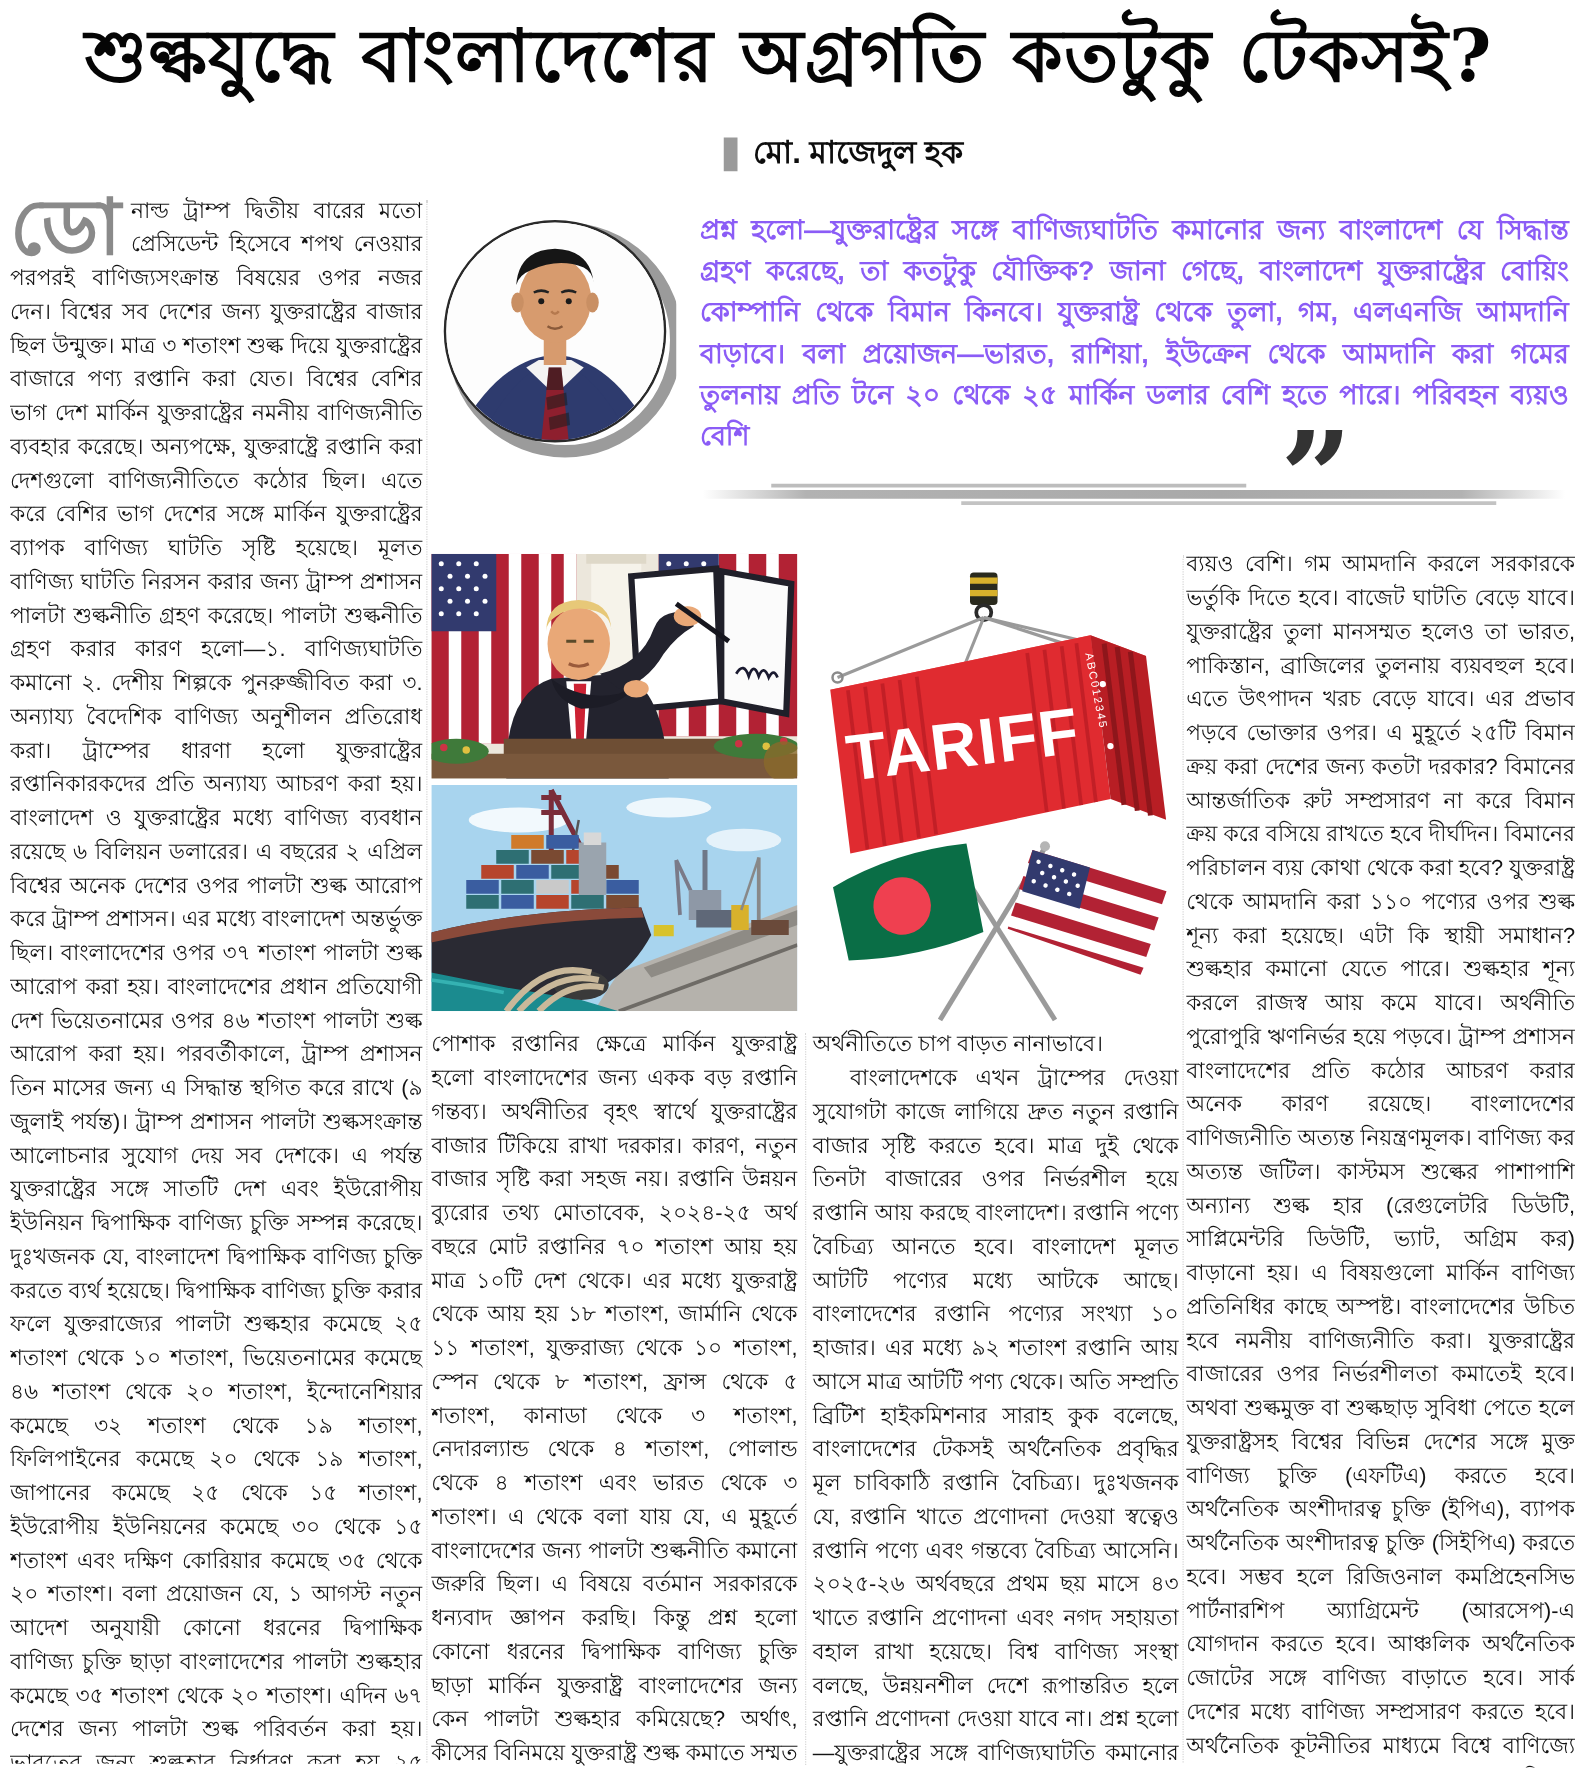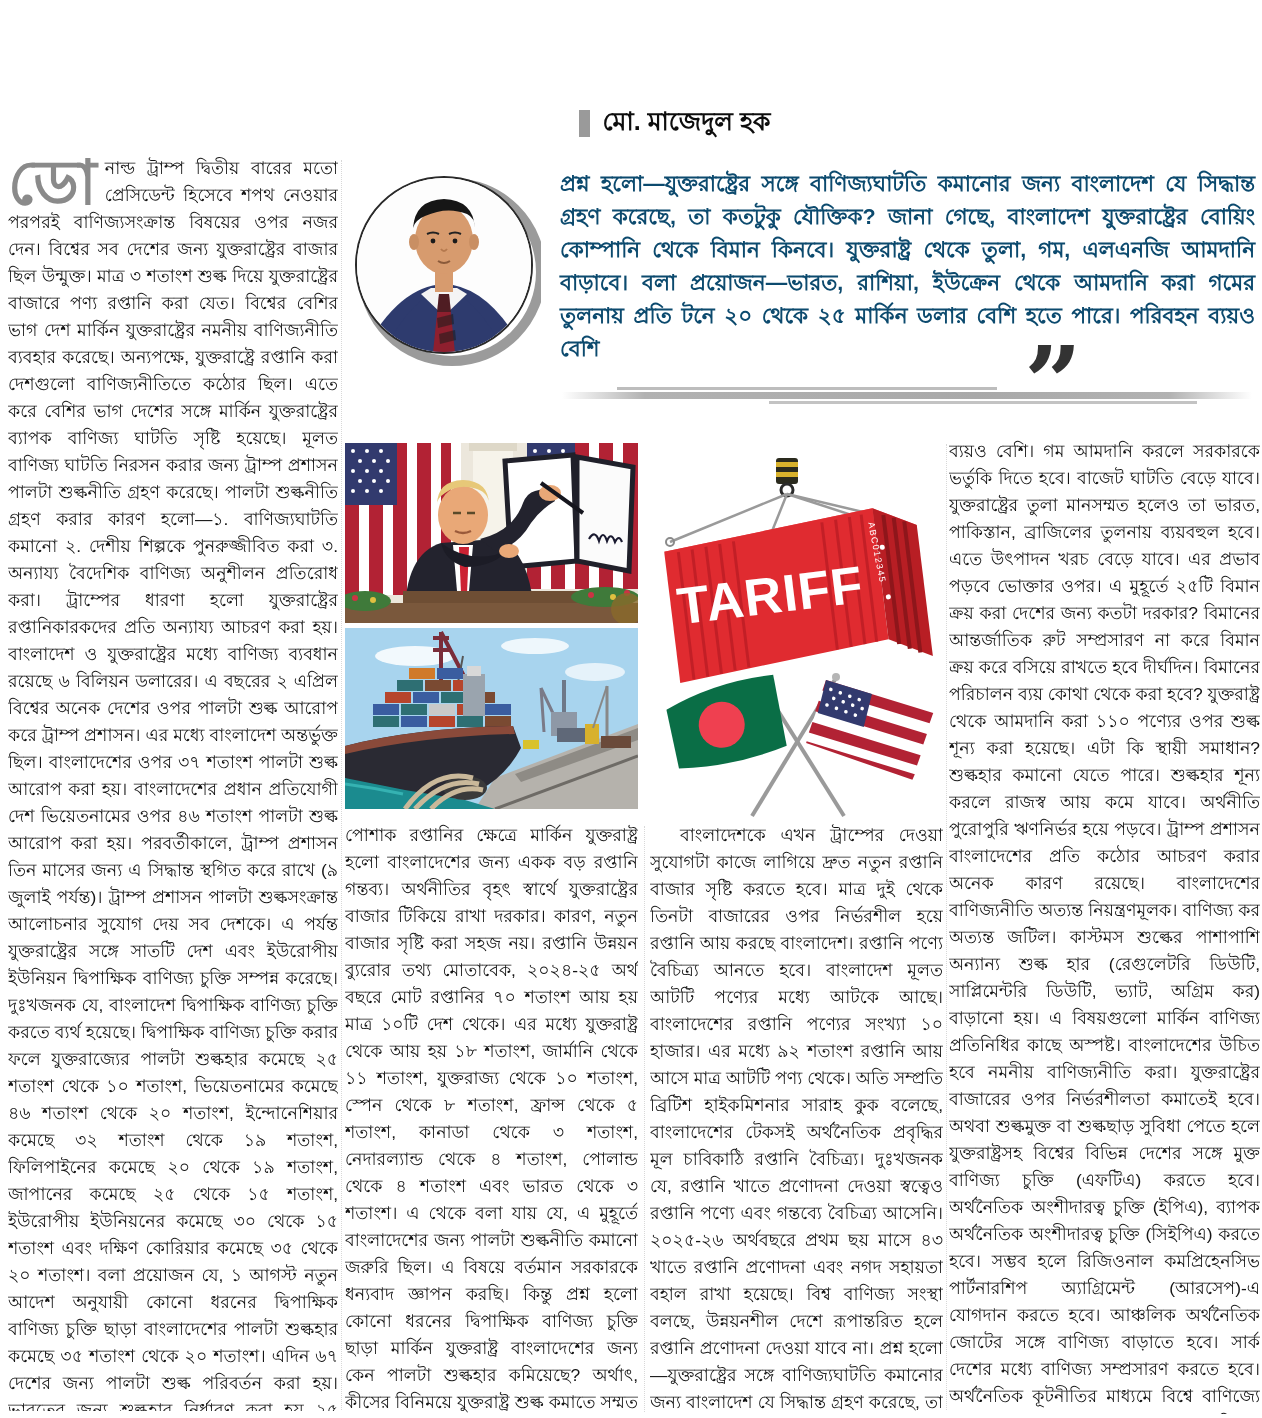--- a/index.html
+++ b/index.html
@@ -84,21 +84,21 @@
     left: 3px; top: 4px;
     width: 188px; height: 206px;
   }
   .lede-quote {
     position: absolute;
     left: 210px; top: 6px;
     width: 695px;
     font-size: 21.5px;
     font-weight: bold;
     line-height: 33px;
-    color: #0c4a6e;
+    color: #8b5cf6;
     text-align: justify;
   }
   .quote-rule {
     position: absolute;
     left: 212px; top: 208px;
     width: 690px; height: 60px;
   }
   .quote-rule .bar-main {
     position: absolute;
     left: 0; top: 22px;
@@ -131,20 +131,21 @@
   #trump-photo  { left: 345px; top: 443px; width: 293px; height: 180px; }
   #ship-photo   { left: 345px; top: 628px; width: 293px; height: 181px; }
   #tariff-illo  { left: 648px; top: 438px; width: 295px; height: 382px; }
   svg { display: block; }
 </style>
 </head>
 <body>
 
 <div class="page">
 
+  <h1 class="headline">শুল্কযুদ্ধে বাংলাদেশের অগ্রগতি কতটুকু টেকসই?</h1>
 
   <div class="byline-wrap">
     <span class="byline-bar"></span><span class="byline-name">মো. মাজেদুল হক</span>
   </div>
 
   <div class="col-rule" id="rule1"></div>
   <div class="col-rule" id="rule2"></div>
   <div class="col-rule" id="rule3"></div>
 
   <div class="col" id="col1">
@@ -431,20 +432,21 @@
         </g>
       </g>
     </svg>
   </div>
 
   <div class="col" id="col2">
     <p>পোশাক রপ্তানির ক্ষেত্রে মার্কিন যুক্তরাষ্ট্র হলো বাংলাদেশের জন্য একক বড় রপ্তানি গন্তব্য। অর্থনীতির বৃহৎ স্বার্থে যুক্তরাষ্ট্রের বাজার টিকিয়ে রাখা দরকার। কারণ, নতুন বাজার সৃষ্টি করা সহজ নয়। রপ্তানি উন্নয়ন ব্যুরোর তথ্য মোতাবেক, ২০২৪-২৫ অর্থ বছরে মোট রপ্তানির ৭০ শতাংশ আয় হয় মাত্র ১০টি দেশ থেকে। এর মধ্যে যুক্তরাষ্ট্র থেকে আয় হয় ১৮ শতাংশ, জার্মানি থেকে ১১ শতাংশ, যুক্তরাজ্য থেকে ১০ শতাংশ, স্পেন থেকে ৮ শতাংশ, ফ্রান্স থেকে ৫ শতাংশ, কানাডা থেকে ৩ শতাংশ, নেদারল্যান্ড থেকে ৪ শতাংশ, পোলান্ড থেকে ৪ শতাংশ এবং ভারত থেকে ৩ শতাংশ। এ থেকে বলা যায় যে, এ মুহূর্তে বাংলাদেশের জন্য পালটা শুল্কনীতি কমানো জরুরি ছিল। এ বিষয়ে বর্তমান সরকারকে ধন্যবাদ জ্ঞাপন করছি। কিন্তু প্রশ্ন হলো কোনো ধরনের দ্বিপাক্ষিক বাণিজ্য চুক্তি ছাড়া মার্কিন যুক্তরাষ্ট্র বাংলাদেশের জন্য কেন পালটা শুল্কহার কমিয়েছে? অর্থাৎ, কীসের বিনিময়ে যুক্তরাষ্ট্র শুল্ক কমাতে সম্মত হয়েছে? সত্য যে, বাংলাদেশ যদি তার প্রতিযোগী দেশ ভিয়েতনামের সঙ্গে শুল্কহার না কমাতে পারত, তাহলে অর্থনীতির সংকট আরো গভীর হতো। ক্রয় আদেশ অন্য দেশে স্থানান্তর হতো, পোশাকশিল্প বন্ধ থাকত, ৫০ লাখ মানুষ কাজ হারাত, সামাজিক অস্থিরতা দেখা দিত, বৈদেশিক মুদ্রার মজুত কমে যেত। সামষ্টিক</p>
   </div>
 
   <div class="col" id="col3">
+    <p>অর্থনীতিতে চাপ বাড়ত নানাভাবে।</p>
     <p class="indent">বাংলাদেশকে এখন ট্রাম্পের দেওয়া সুযোগটা কাজে লাগিয়ে দ্রুত নতুন রপ্তানি বাজার সৃষ্টি করতে হবে। মাত্র দুই থেকে তিনটা বাজারের ওপর নির্ভরশীল হয়ে রপ্তানি আয় করছে বাংলাদেশ। রপ্তানি পণ্যে বৈচিত্র্য আনতে হবে। বাংলাদেশ মূলত আটটি পণ্যের মধ্যে আটকে আছে। বাংলাদেশের রপ্তানি পণ্যের সংখ্যা ১০ হাজার। এর মধ্যে ৯২ শতাংশ রপ্তানি আয় আসে মাত্র আটটি পণ্য থেকে। অতি সম্প্রতি ব্রিটিশ হাইকমিশনার সারাহ কুক বলেছে, বাংলাদেশের টেকসই অর্থনৈতিক প্রবৃদ্ধির মূল চাবিকাঠি রপ্তানি বৈচিত্র্য। দুঃখজনক যে, রপ্তানি খাতে প্রণোদনা দেওয়া স্বত্বেও রপ্তানি পণ্যে এবং গন্তব্যে বৈচিত্র্য আসেনি। ২০২৫-২৬ অর্থবছরে প্রথম ছয় মাসে ৪৩ খাতে রপ্তানি প্রণোদনা এবং নগদ সহায়তা বহাল রাখা হয়েছে। বিশ্ব বাণিজ্য সংস্থা বলছে, উন্নয়নশীল দেশে রূপান্তরিত হলে রপ্তানি প্রণোদনা দেওয়া যাবে না। প্রশ্ন হলো—যুক্তরাষ্ট্রের সঙ্গে বাণিজ্যঘাটতি কমানোর জন্য বাংলাদেশ যে সিদ্ধান্ত গ্রহণ করেছে, তা কতটুকু যৌক্তিক? জানা গেছে, বাংলাদেশ যুক্তরাষ্ট্রের বোয়িং কোম্পানি থেকে বিমান কিনবে। যুক্তরাষ্ট্র থেকে তুলা, গম, এলএনজি আমদানি বাড়াবে। বলা প্রয়োজন—ভারত, রাশিয়া, ইউক্রেন থেকে আমদানি করা গমের তুলনায় প্রতি টনে ২০ থেকে ২৫ মার্কিন ডলার বেশি হতে পারে। পরিবহন</p>
   </div>
 
   <div class="col" id="col4">
     <p>ব্যয়ও বেশি। গম আমদানি করলে সরকারকে ভর্তুকি দিতে হবে। বাজেট ঘাটতি বেড়ে যাবে। যুক্তরাষ্ট্রের তুলা মানসম্মত হলেও তা ভারত, পাকিস্তান, ব্রাজিলের তুলনায় ব্যয়বহুল হবে। এতে উৎপাদন খরচ বেড়ে যাবে। এর প্রভাব পড়বে ভোক্তার ওপর। এ মুহূর্তে ২৫টি বিমান ক্রয় করা দেশের জন্য কতটা দরকার? বিমানের আন্তর্জাতিক রুট সম্প্রসারণ না করে বিমান ক্রয় করে বসিয়ে রাখতে হবে দীর্ঘদিন। বিমানের পরিচালন ব্যয় কোথা থেকে করা হবে? যুক্তরাষ্ট্র থেকে আমদানি করা ১১০ পণ্যের ওপর শুল্ক শূন্য করা হয়েছে। এটা কি স্থায়ী সমাধান? শুল্কহার কমানো যেতে পারে। শুল্কহার শূন্য করলে রাজস্ব আয় কমে যাবে। অর্থনীতি পুরোপুরি ঋণনির্ভর হয়ে পড়বে। ট্রাম্প প্রশাসন বাংলাদেশের প্রতি কঠোর আচরণ করার অনেক কারণ রয়েছে। বাংলাদেশের বাণিজ্যনীতি অত্যন্ত নিয়ন্ত্রণমূলক। বাণিজ্য কর অত্যন্ত জটিল। কাস্টমস শুল্কের পাশাপাশি অন্যান্য শুল্ক হার (রেগুলেটরি ডিউটি, সাপ্লিমেন্টরি ডিউটি, ভ্যাট, অগ্রিম কর) বাড়ানো হয়। এ বিষয়গুলো মার্কিন বাণিজ্য প্রতিনিধির কাছে অস্পষ্ট। বাংলাদেশের উচিত হবে নমনীয় বাণিজ্যনীতি করা। যুক্তরাষ্ট্রের বাজারের ওপর নির্ভরশীলতা কমাতেই হবে। অথবা শুল্কমুক্ত বা শুল্কছাড় সুবিধা পেতে হলে যুক্তরাষ্ট্রসহ বিশ্বের বিভিন্ন দেশের সঙ্গে মুক্ত বাণিজ্য চুক্তি (এফটিএ) করতে হবে। অর্থনৈতিক অংশীদারত্ব চুক্তি (ইপিএ), ব্যাপক অর্থনৈতিক অংশীদারত্ব চুক্তি (সিইপিএ) করতে হবে। সম্ভব হলে রিজিওনাল কমপ্রিহেনসিভ পার্টনারশিপ অ্যাগ্রিমেন্ট (আরসেপ)-এ যোগদান করতে হবে। আঞ্চলিক অর্থনৈতিক জোটের সঙ্গে বাণিজ্য বাড়াতে হবে। সার্ক দেশের মধ্যে বাণিজ্য সম্প্রসারণ করতে হবে। অর্থনৈতিক কূটনীতির মাধ্যমে বিশ্বে বাণিজ্যে অংশগ্রহণ করতে হবে। নাওরু একসময় বিশ্বের দ্বিতীয় ধনী রাষ্ট্র ছিল। দেশটি একটি রপ্তানি পণ্যের (ফসফরাস) ওপর নির্ভরশীল ছিল। একসময় ক্রয়াদেশ না পাওয়ায় দেশটি রাতারাতি দরিদ্র হয়ে পড়ল। বাংলাদেশ নাওরু থেকে শিক্ষা গ্রহণ না করলে অর্থনীতিতে বিপর্যয় নেমে আসবে। নতুন রপ্তানি পণ্য এবং নতুন রপ্তানি বাজার  সৃষ্টি করতে না পারলে টেকসই অর্থনীতি হওয়া সম্ভব নয়।</p>
 
   </div>
 
 </div>
 

